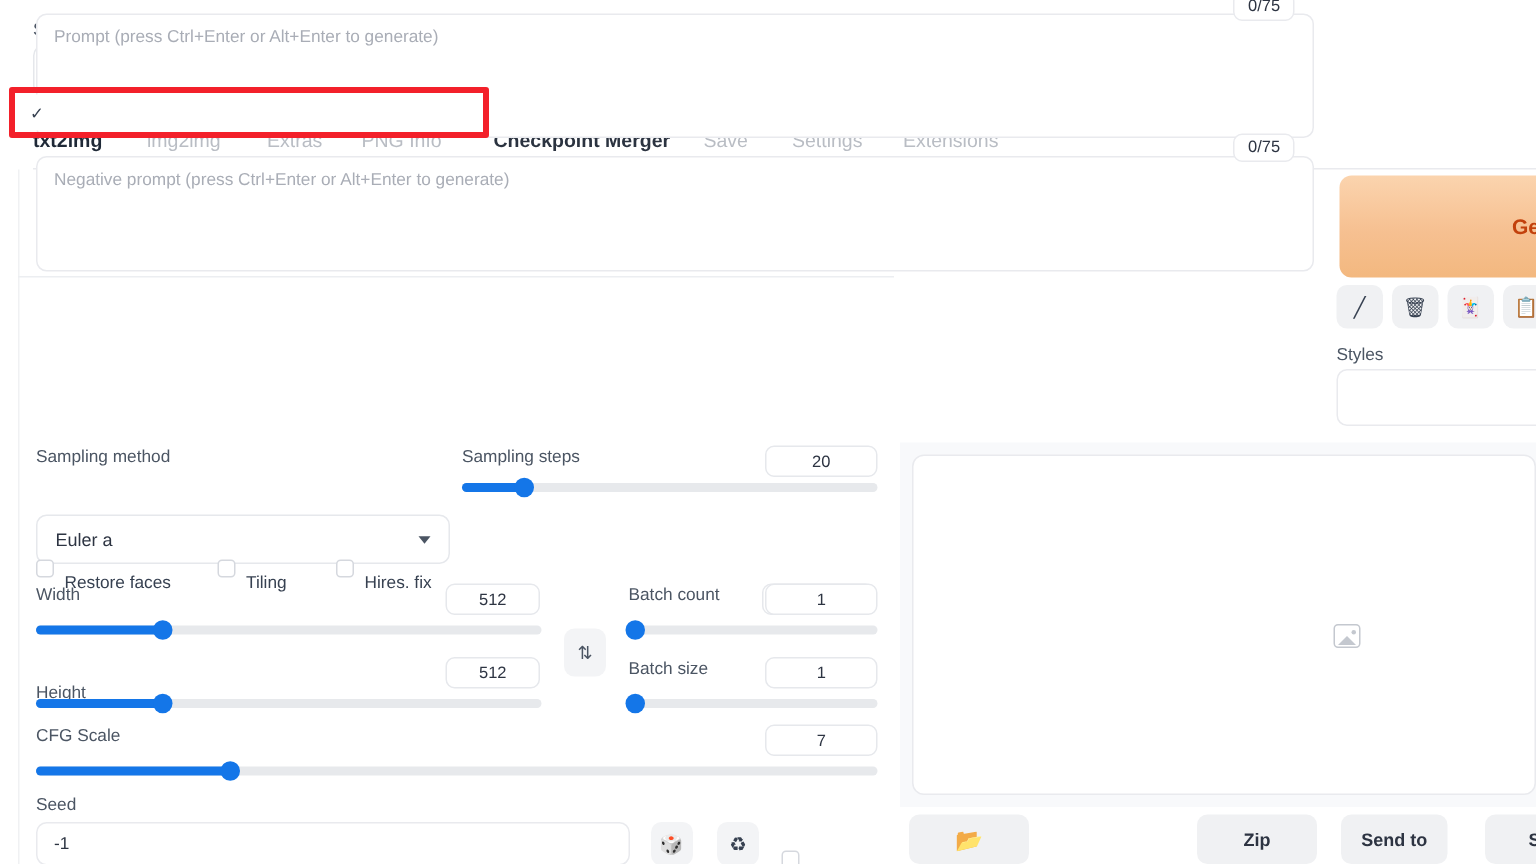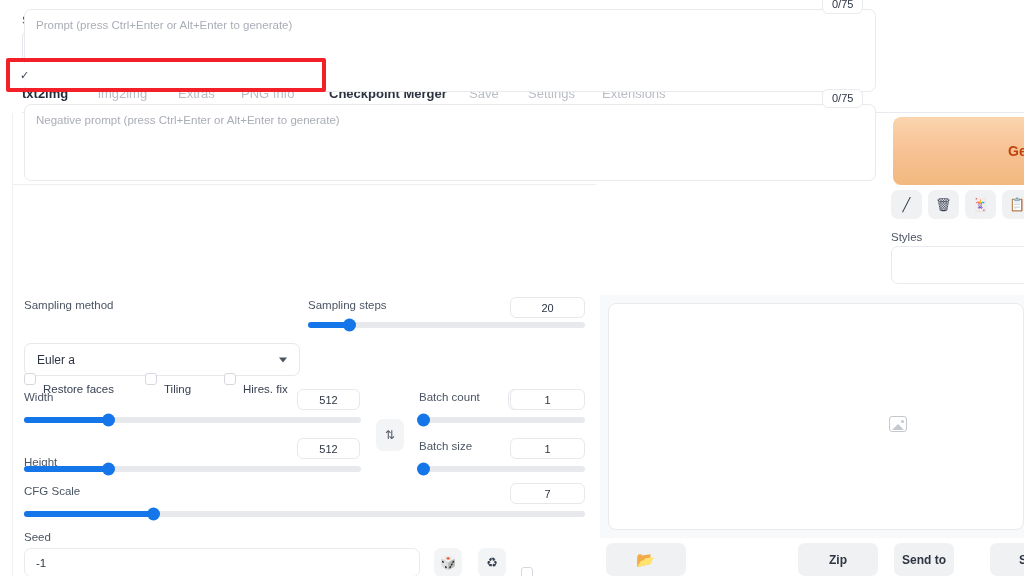--- a/index.html
+++ b/index.html
@@ -440,17 +440,17 @@
 
   <div class="gallery-wrap">
     <div class="gallery">
       <span class="ph-icon"></span>
     </div>
   </div>
 
   <div class="botrow">
     <div class="botbtn" style="left:606px; width:80px; font-size:15px">📂</div>
     <div class="botbtn" style="left:798px; width:80px">Zip</div>
-    <div class="botbtn" style="left:894px; width:60px">Send to</div>
+    <div class="botbtn" style="left:894px; width:71px">Send to</div>
     <div class="botbtn" style="left:990px; width:80px">Sen</div>
   </div>
 
 </div>
 
 </body></html>

